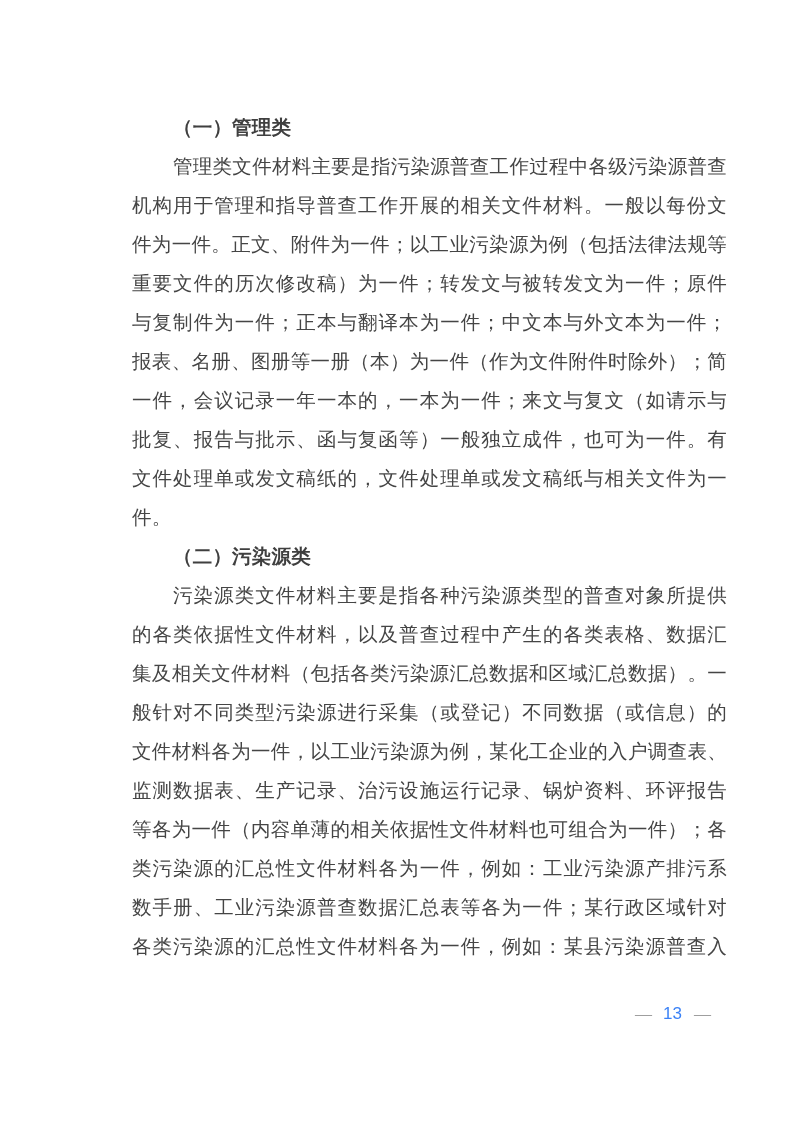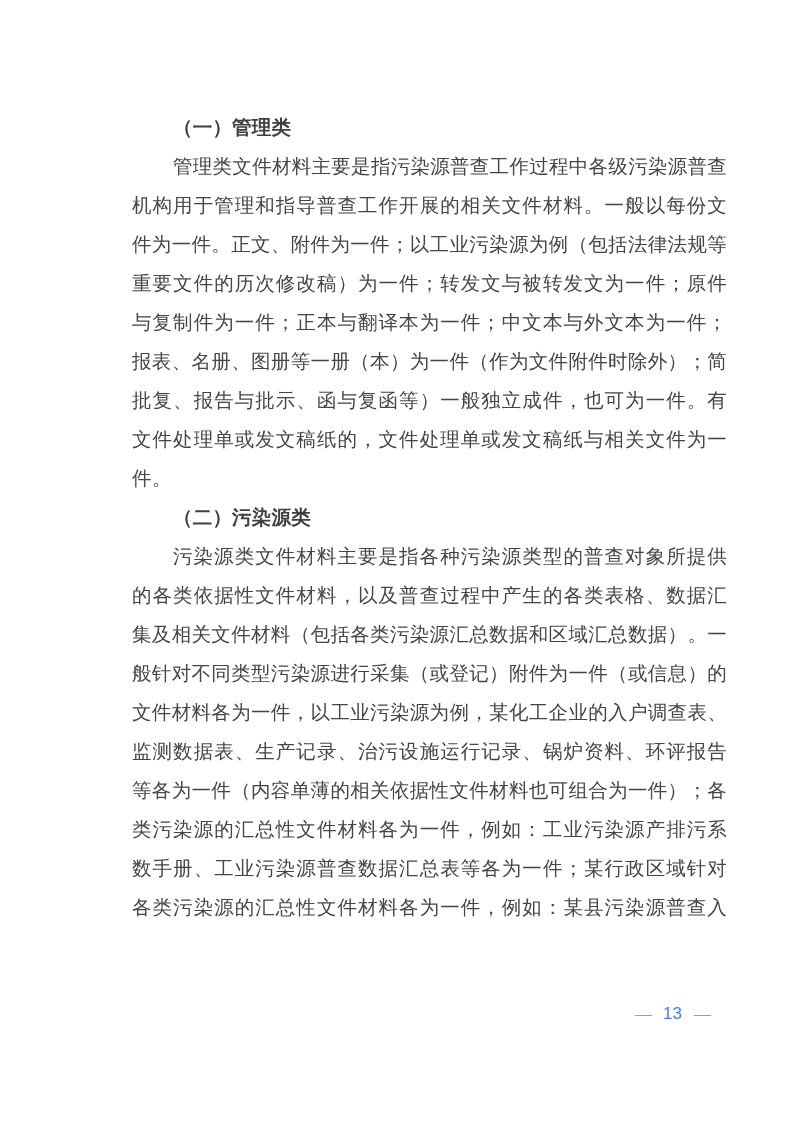--- a/index.html
+++ b/index.html
@@ -76,30 +76,31 @@
   <div class="text-block">
 
     <div class="row heading">（一）管理类</div>
 
     <div class="row fill indent">管理类文件材料主要是指污染源普查工作过程中各级污染源普查</div>
     <div class="row fill">机构用于管理和指导普查工作开展的相关文件材料。一般以每份文</div>
     <div class="row fill">件为一件。正文、附件为一件；以工业污染源为例（包括法律法规等</div>
     <div class="row fill">重要文件的历次修改稿）为一件；转发文与被转发文为一件；原件</div>
     <div class="row fill">与复制件为一件；正本与翻译本为一件；中文本与外文本为一件；</div>
     <div class="row fill">报表、名册、图册等一册（本）为一件（作为文件附件时除外）；简</div>
+    <div class="row fill">一件，会议记录一年一本的，一本为一件；来文与复文（如请示与</div>
     <div class="row fill">批复、报告与批示、函与复函等）一般独立成件，也可为一件。有</div>
     <div class="row fill">文件处理单或发文稿纸的，文件处理单或发文稿纸与相关文件为一</div>
     <div class="row short">件。</div>
 
     <div class="row heading">（二）污染源类</div>
 
     <div class="row fill indent">污染源类文件材料主要是指各种污染源类型的普查对象所提供</div>
     <div class="row fill">的各类依据性文件材料，以及普查过程中产生的各类表格、数据汇</div>
     <div class="row fill">集及相关文件材料（包括各类污染源汇总数据和区域汇总数据）。一</div>
-    <div class="row fill">般针对不同类型污染源进行采集（或登记）附件为一件（或信息）的</div>
+    <div class="row fill">般针对不同类型污染源进行采集（或登记）不同数据（或信息）的</div>
     <div class="row fill">文件材料各为一件，以工业污染源为例，某化工企业的入户调查表、</div>
     <div class="row fill">监测数据表、生产记录、治污设施运行记录、锅炉资料、环评报告</div>
     <div class="row fill">等各为一件（内容单薄的相关依据性文件材料也可组合为一件）；各</div>
     <div class="row fill">类污染源的汇总性文件材料各为一件，例如：工业污染源产排污系</div>
     <div class="row fill">数手册、工业污染源普查数据汇总表等各为一件；某行政区域针对</div>
     <div class="row fill">各类污染源的汇总性文件材料各为一件，例如：某县污染源普查入</div>
 
   </div>
 
   <div class="page-footer">

